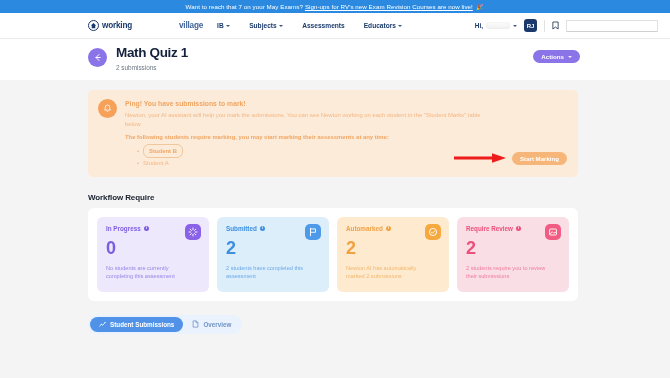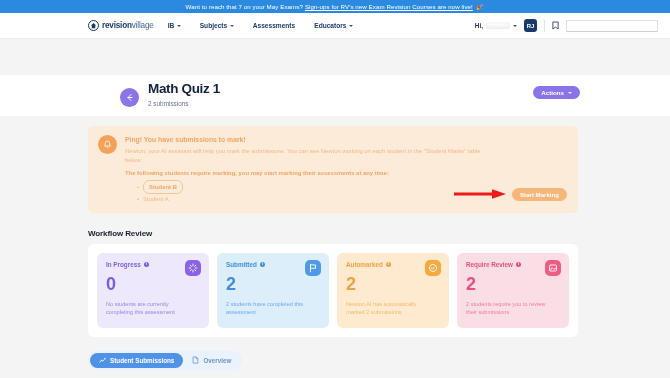--- a/index.html
+++ b/index.html
@@ -38,21 +38,21 @@
   .brand-mark {
     width: 11px; height: 11px; border-radius: 50%;
     border: 1.1px solid #1b3a6b;
     display: flex; align-items: center; justify-content: center;
   }
   .brand-mark svg { display:block; }
   .brand-text {
     font-size: 8.2px; font-weight: 700; color: #1b3a6b;
     letter-spacing: -.2px;
   }
-  .brand-text .light { font-weight: 400; color: #42649a; }
+  .brand-text .light { font-weight: 700; color: #42649a; margin-left: 47px; }
 
   .nav-links { display: flex; align-items: center; gap: 19px; margin-left: 14px; }
   .nav-link {
     font-size: 6.6px; color: #1b3a6b; font-weight: 600;
     display: flex; align-items: center; gap: 2.5px;
     white-space: nowrap;
   }
   .chev {
     width: 0; height: 0;
     border-left: 2.4px solid transparent;
@@ -82,24 +82,23 @@
     width: 92px; height: 12px;
     background: #ffffff;
     border: 1px solid #e0e0e0;
     border-bottom-color: #d0d0d0;
     border-radius: 1px;
   }
 
   
   .page-head {
     background: #ffffff;
-    padding: 7px 0 9px 120px;
-    display: flex; align-items: flex-end;
+    padding: 7px 0 9px 88px;
+    display: flex; align-items: flex-start;
     position: relative;
-    margin-top: 36px;
   }
   .back-btn {
     width: 19px; height: 19px; border-radius: 50%;
     background: #8a74e8;
     display: flex; align-items: center; justify-content: center;
     flex: 0 0 auto; margin-top: 2px;
   }
   .head-text { margin-left: 9px; }
   .page-title {
     font-size: 13.5px; font-weight: 700; color: #14213d;
@@ -245,21 +244,21 @@
   <span class="emoji">🎉</span>
 </div>
 
 <div class="nav">
   <div class="brand">
     <span class="brand-mark">
       <svg width="7" height="7" viewBox="0 0 8 8">
           <path d="M4 1 L7 4 H6 V7 H2 V4 H1 Z" fill="#1b3a6b"></path>
         </svg>
     </span>
-    <span class="brand-text"><span>revision</span><span class="light">village</span></span>
+    <span class="brand-text"><span>working</span><span class="light">village</span></span>
   </div>
 
   <div class="nav-links">
     <div class="nav-link">
       <span>IB</span>
       <span class="chev"></span>
     </div>
     <div class="nav-link">
       <span>Subjects</span>
       <span class="chev"></span>
@@ -334,21 +333,21 @@
     </div>
     <svg class="arrow-anno" viewBox="0 0 56 10">
       <path d="M0 5 H40" stroke="#ee1b1b" stroke-width="3"></path>
       <path d="M38 0.2 L52 5 L38 9.8 Z" fill="#ee1b1b"></path>
     </svg>
     <button class="start-btn">
       <span>Start Marking</span>
     </button>
   </div>
 
-  <div class="section-title wf-title">Workflow Review</div>
+  <div class="section-title wf-title">Workflow Require</div>
 
   <div class="wf-card-outer">
 
     <div class="stat" style="background:#ede8fc">
       <div class="stat-head" style="color:#7c5ce0">
         <span>In Progress</span>
         <i class="info-dot" style="background:#7c5ce0">i</i>
       </div>
       <div class="stat-num" style="color:#7c5ce0">0</div>
       <div class="stat-desc" style="color:#9a84e6">No students are currently completing this assessment</div>

